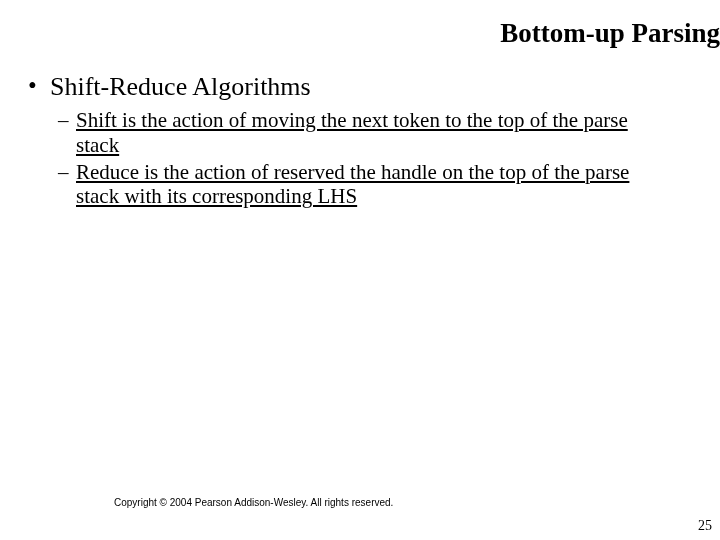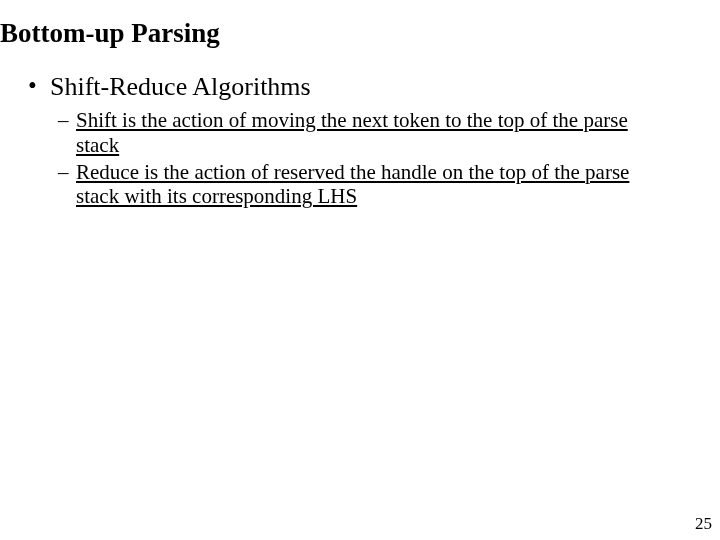--- a/index.html
+++ b/index.html
@@ -1,26 +1,26 @@
 <!DOCTYPE html>
 <html><head>
   <meta charset="utf-8">
   <style>
     * { margin: 0; padding: 0; box-sizing: border-box; }
     html, body { width: 720px; height: 540px; background: #fff; font-family: "Times New Roman", Times, serif; color: #000; overflow: hidden; }
     .slide { position: relative; width: 720px; height: 540px; }
-    .title { position: absolute; top: 18px; left: 0; width: 720px; text-align: left; font-weight: bold; font-size: 27px; }
+    .title { position: absolute; top: 18px; left: 0; width: 720px; text-align: right; font-weight: bold; font-size: 27px; }
     .l1bullet { position: absolute; left: 28px; top: 72px; font-size: 25px; }
     .l1text { position: absolute; left: 50px; top: 72px; font-size: 26px; }
     .l2group { position: absolute; left: 58px; top: 108px; font-size: 21px; line-height: 1.18; }
     .l2item { display: flex; margin-bottom: 2px; }
     .l2dash { width: 18px; flex: none; }
     .l2text { max-width: 590px; text-decoration: underline; }
     .copyright { position: absolute; left: 114px; bottom: 32px; font-family: Arial, Helvetica, sans-serif; font-size: 10px; }
-    .pagenum { position: absolute; right: 8px; bottom: 6px; font-family: "Times New Roman", Times, serif; font-size: 17px; }
+    .pagenum { position: absolute; right: 8px; bottom: 6px; font-family: "Times New Roman", Times, serif; font-size: 14px; }
   </style>
 </head>
 <body>
 
 <div class="slide">
   <div class="title">Bottom-up Parsing</div>
 
   <div class="l1bullet">•</div>
   <div class="l1text">Shift-Reduce Algorithms</div>
 
@@ -28,14 +28,15 @@
     <div class="l2item">
       <div class="l2dash">–</div>
       <div class="l2text">Shift is the action of moving the next token to the top of the parse stack</div>
     </div>
     <div class="l2item">
       <div class="l2dash">–</div>
       <div class="l2text">Reduce is the action of reserved the handle on the top of the parse stack with its corresponding LHS</div>
     </div>
   </div>
 
+  <div class="copyright">Copyright © 2004 Pearson Addison-Wesley. All rights reserved.</div>
   <div class="pagenum">25</div>
 </div>
 
 </body></html>

